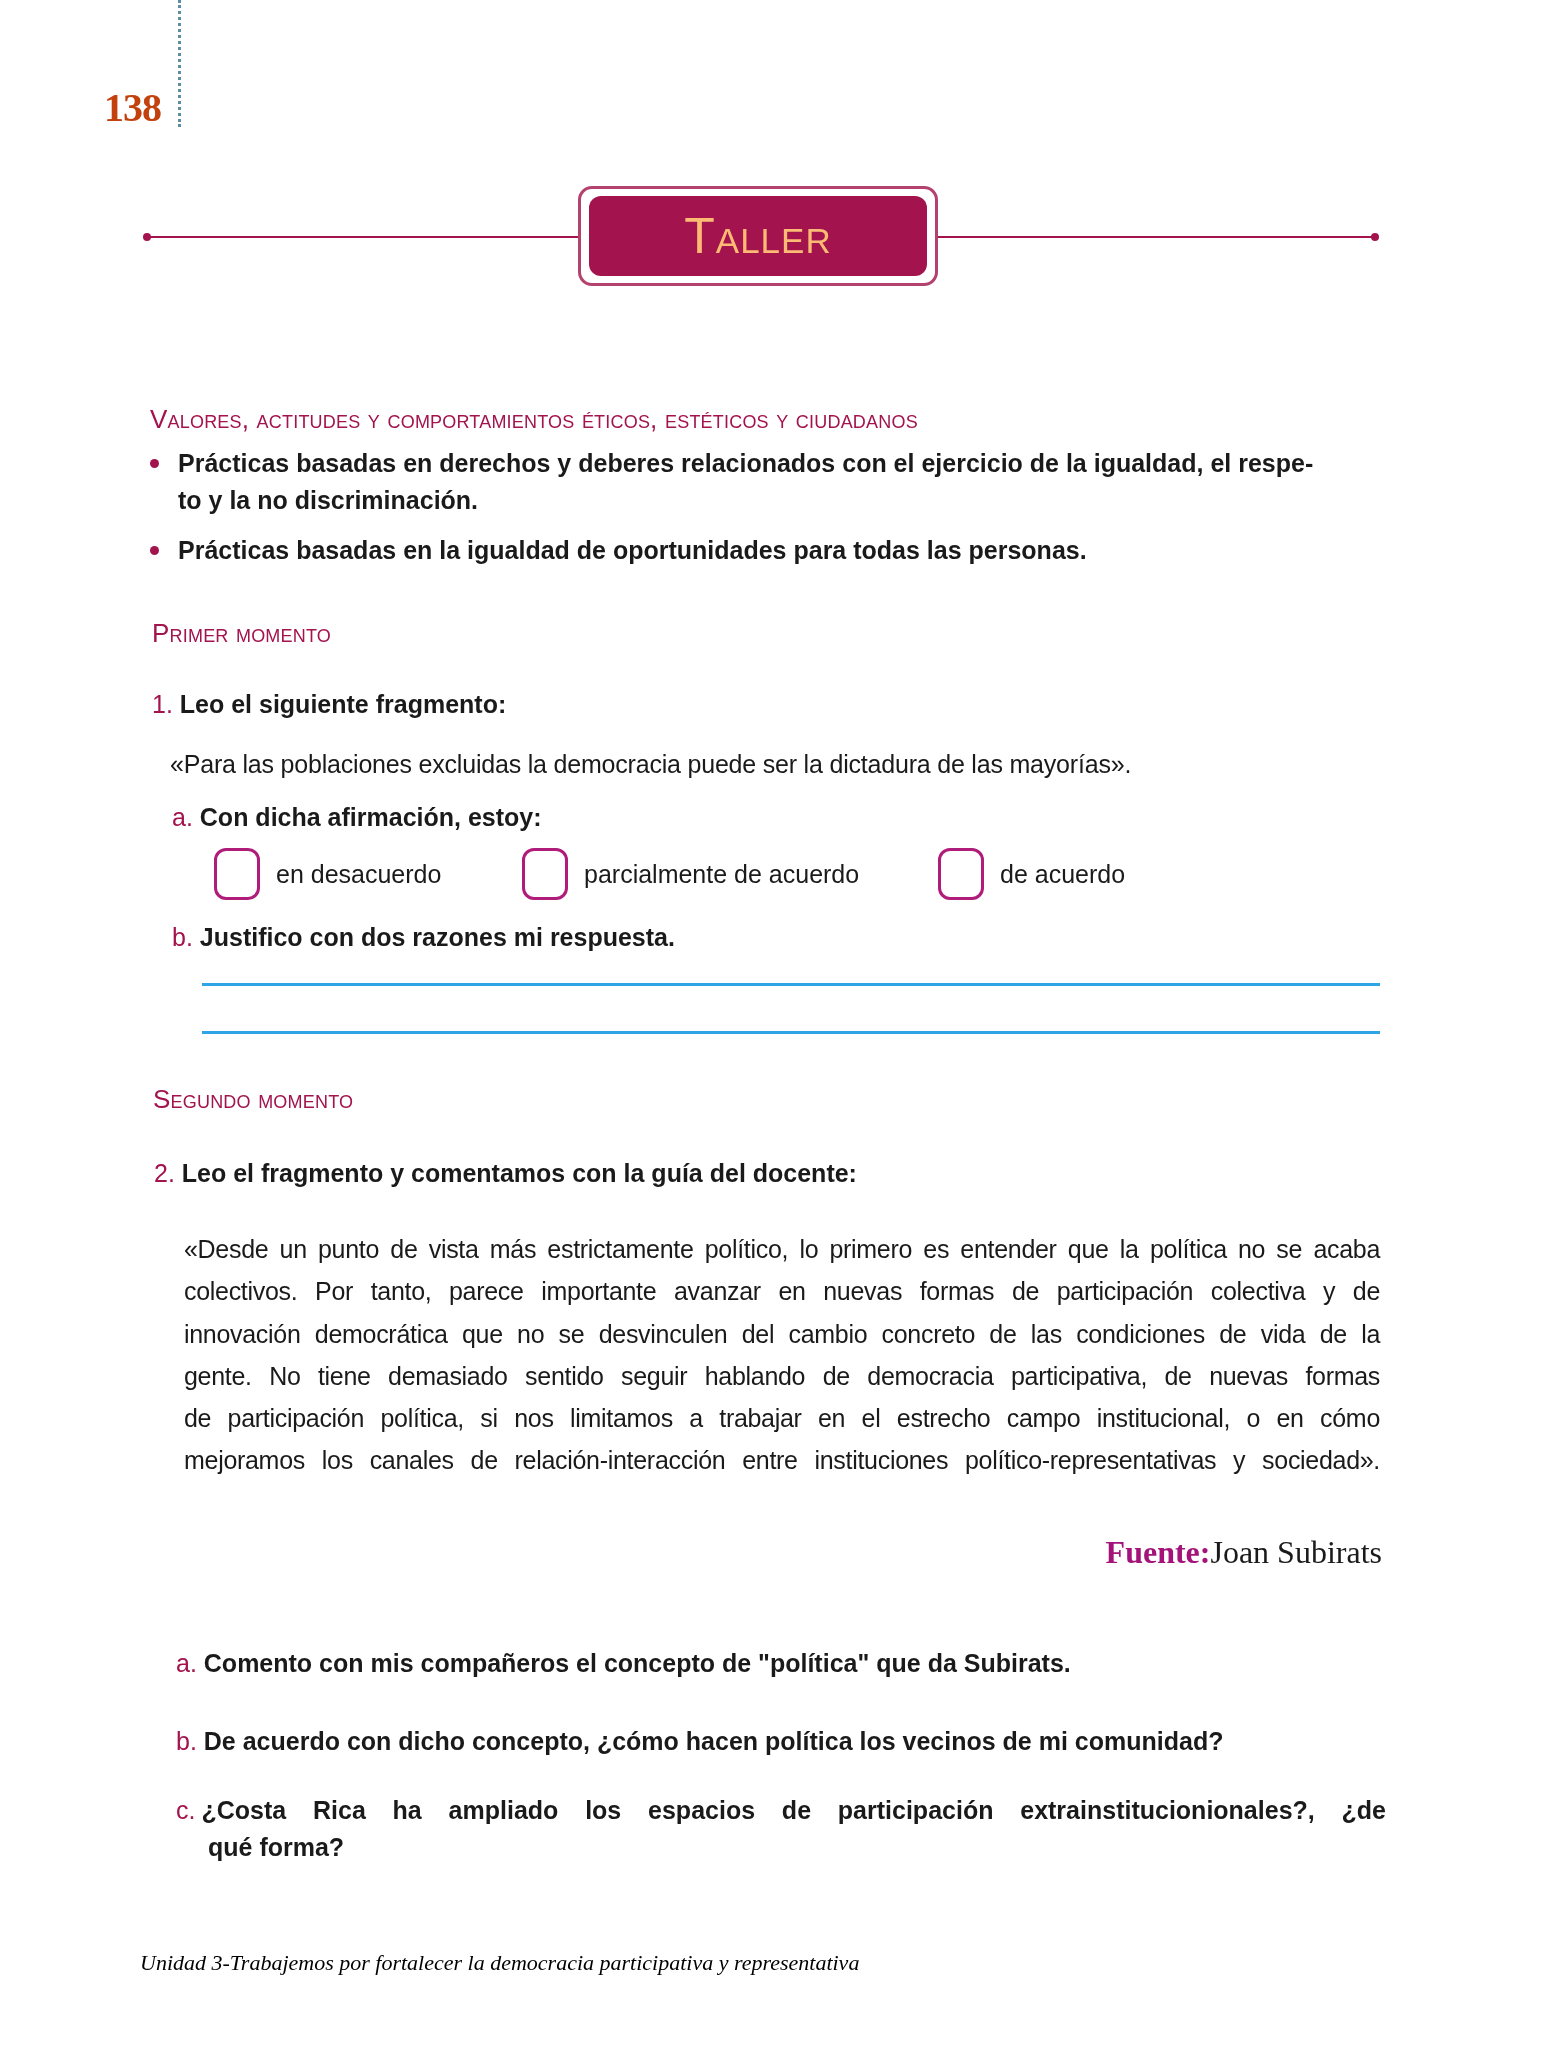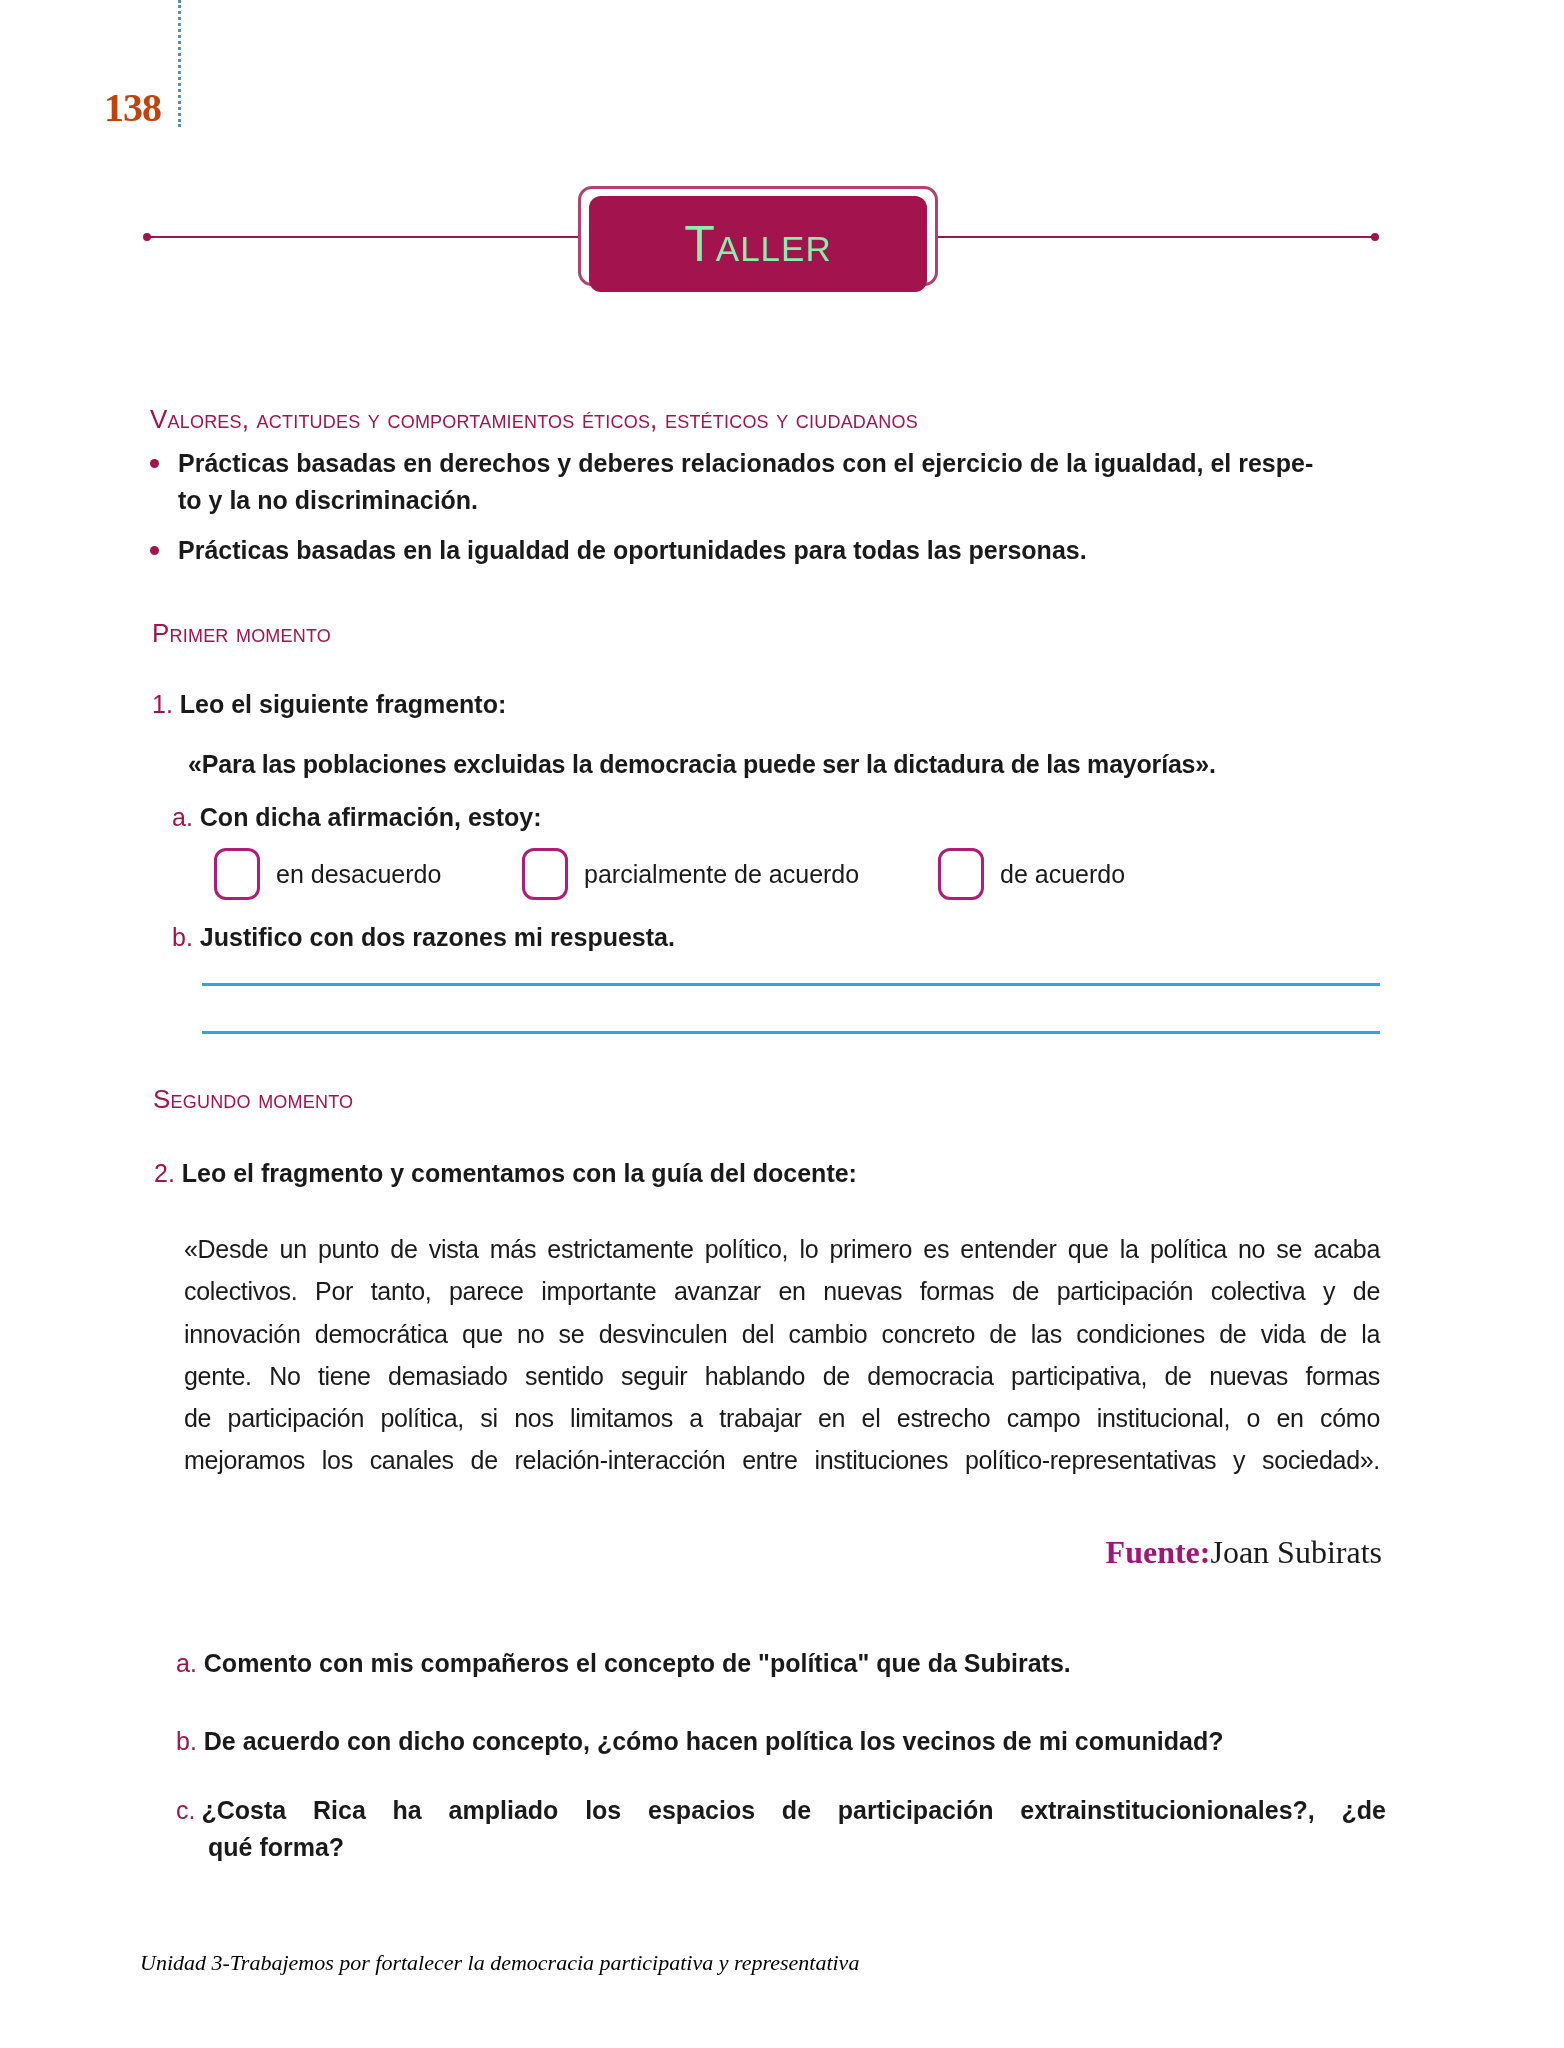--- a/index.html
+++ b/index.html
@@ -10,23 +10,23 @@
   
   .page-num { left: 104px; top: 84px; font-family: "Liberation Serif", "DejaVu Serif", serif;
               font-weight: bold; font-size: 40px; color: #c2410c; letter-spacing: -1px; }
   .dot-rule { left: 178px; top: 0; width: 0; height: 127px; border-left: 3px dotted #5d8fa3; }
 
   
   .hdr-line { top: 236px; height: 2px; background: #a3134d; }
   .hdr-dot { width: 8px; height: 8px; border-radius: 50%; background: #a3134d; top: 233px; }
   .title-outer { left: 578px; top: 186px; width: 360px; height: 100px; border: 3px solid #b3426f;
                  border-radius: 14px; box-sizing: border-box; background: #fff; }
-  .title-inner { left: 589px; top: 196px; width: 338px; height: 96px; background: #a3134d;
+  .title-inner { left: 589px; top: 196px; width: 338px; height: 80px; background: #a3134d;
                  border-radius: 12px; display: flex; align-items: center; justify-content: center;
-                 color: #86efac; font-size: 50px; letter-spacing: 1px; font-variant: small-caps; }
+                 color: #fdba74; font-size: 50px; letter-spacing: 1px; font-variant: small-caps; }
 
   .sc-head { color: #a3134d; font-variant: small-caps; font-size: 26px; font-weight: normal; letter-spacing: 0.2px; }
   .bold { font-weight: bold; }
   .txt { font-size: 25px; line-height: 37px; }
   .magenta { color: #a3134d; }
   .bullet-dot { display: inline-block; width: 9px; height: 9px; border-radius: 50%; background: #a3134d;
                 position: absolute; left: 0; top: 14px; }
   .bullet { left: 150px; width: 1232px; padding-left: 28px; box-sizing: border-box; }
 
   .chk { width: 46px; height: 52px; border: 3px solid #b01c7a; border-radius: 12px; box-sizing: border-box; }
@@ -68,21 +68,21 @@
   <div>Prácticas basadas en la igualdad de oportunidades para todas las personas.</div>
 </div>
 
 <div class="abs sc-head" style="left:152px; top:618px;">Primer momento</div>
 
 <div class="abs txt bold" style="left:152px; top:686px;">
   <span class="magenta" style="font-weight:normal;">1.</span>
   <span>Leo el siguiente fragmento:</span>
 </div>
 
-<div class="abs txt" style="left:188px; top:746px; letter-spacing:-0.2px;font-weight:bold;">«Para las poblaciones excluidas la democracia puede ser la dictadura de las mayorías».</div>
+<div class="abs txt" style="left:170px; top:746px; letter-spacing:-0.2px;">«Para las poblaciones excluidas la democracia puede ser la dictadura de las mayorías».</div>
 
 <div class="abs txt bold" style="left:172px; top:799px;">
   <span class="magenta" style="font-weight:normal;">a.</span>
   <span>Con dicha afirmación, estoy:</span>
 </div>
 
 <div class="abs" style="left:214px; top:848px; display:flex; align-items:center;">
   <div class="chk"></div>
   <span class="chk-label" style="margin-left:16px;">en desacuerdo</span>
 </div>

